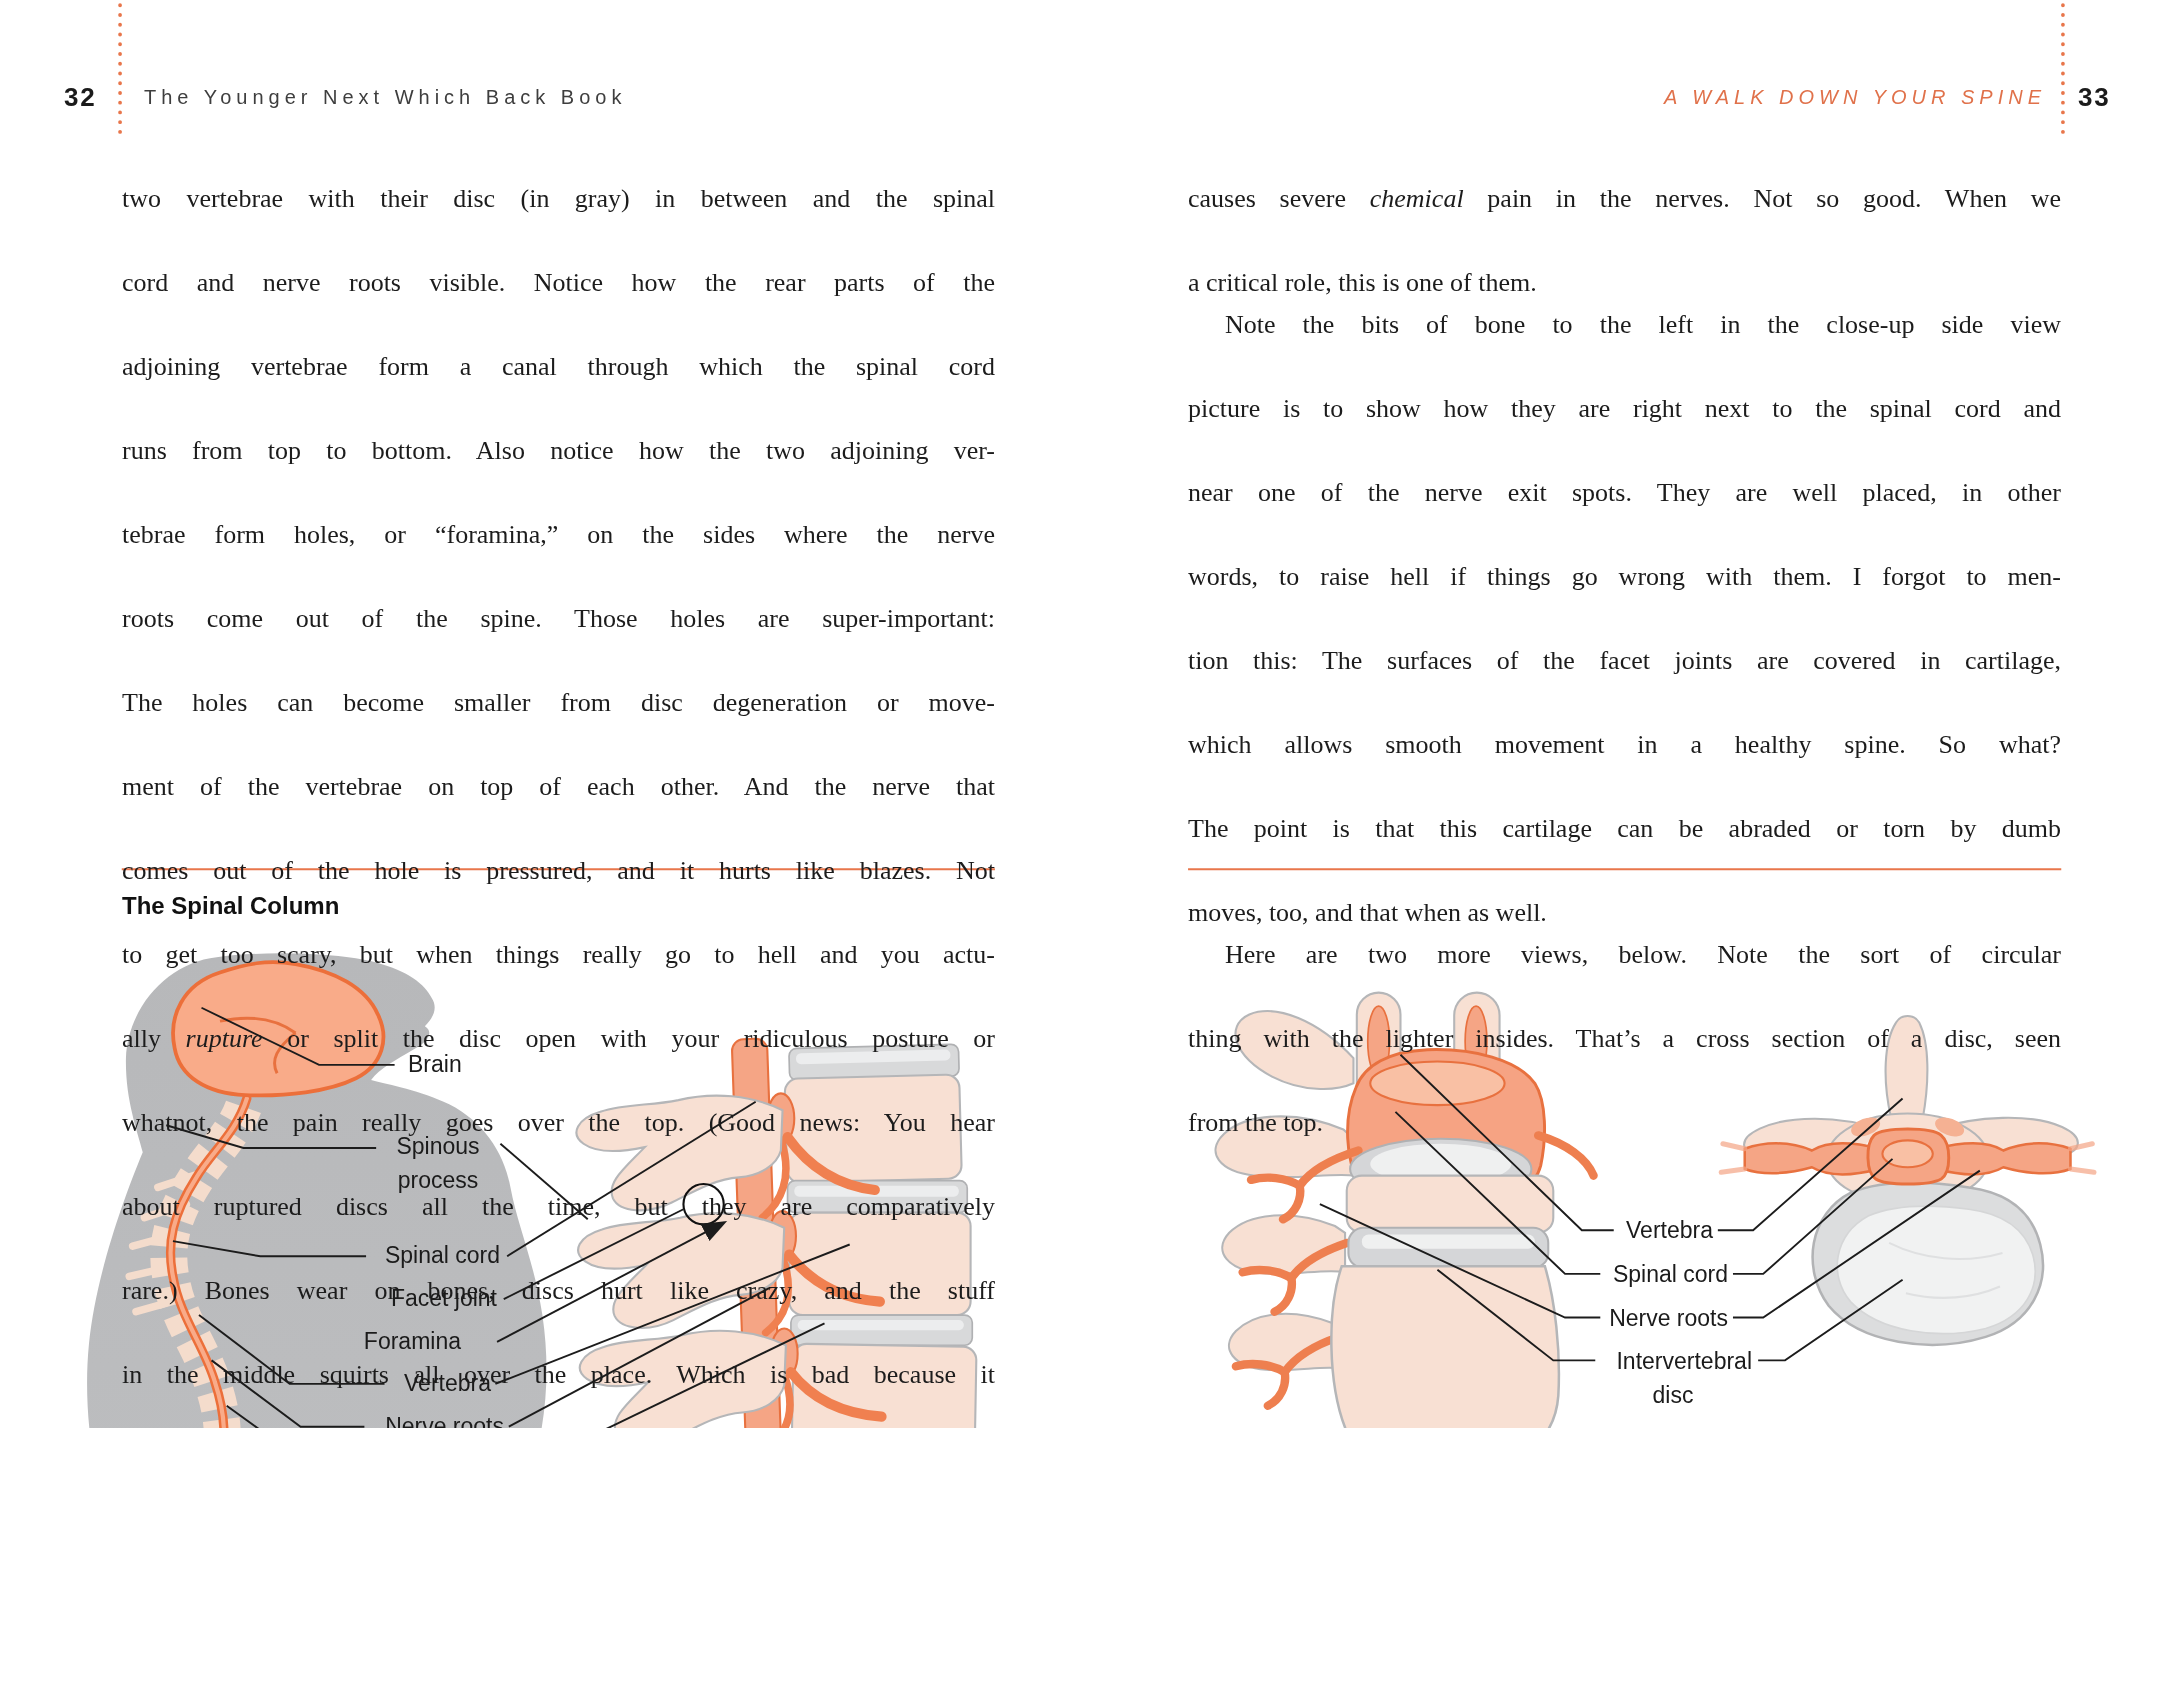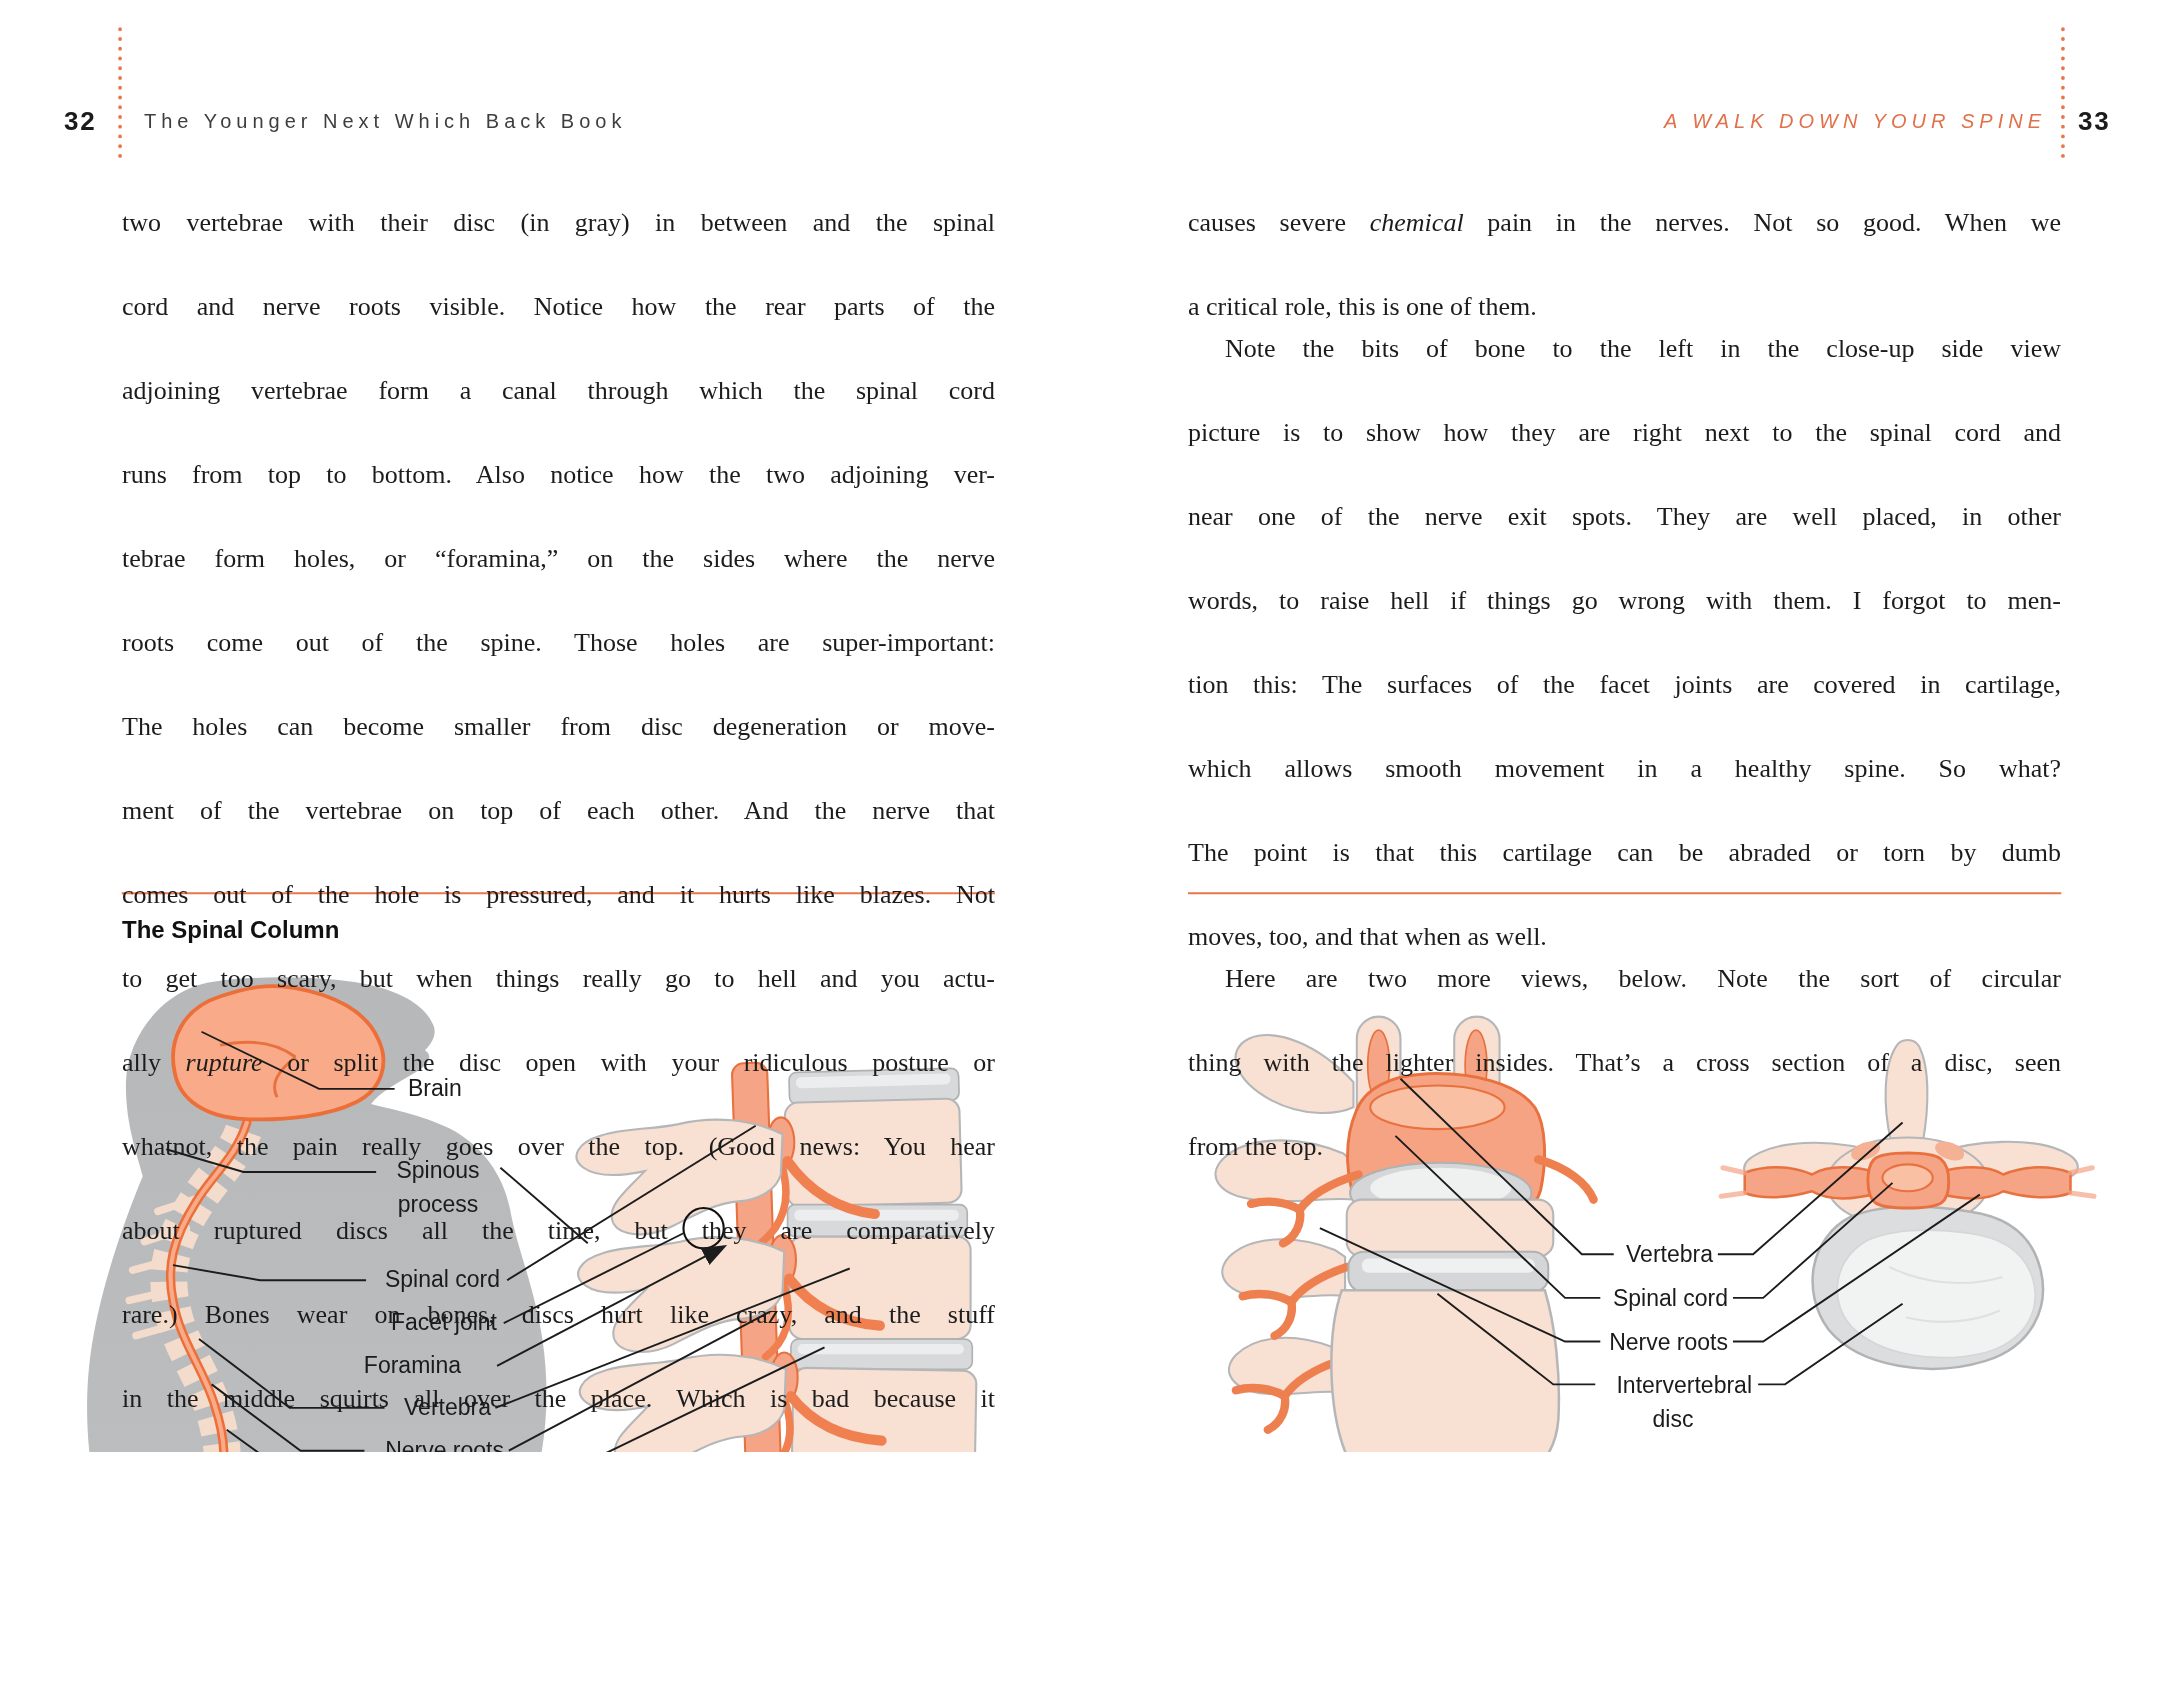--- a/index.html
+++ b/index.html
@@ -1,17 +1,17 @@
 <!DOCTYPE html>
 <html style="font-size:13.4px"><head>
 <meta charset="utf-8">
 <style>
   html,body{margin:0;padding:0;background:#ffffff;}
   #page{position:relative;width:2183px;height:1428px;background:#ffffff;overflow:hidden;
-        font-family:"Liberation Serif",serif;color:#1c1c1c;margin-top:24px;}
+        font-family:"Liberation Serif",serif;color:#1c1c1c;}
   #art{position:absolute;left:0;top:0;width:2183px;height:1704px;}
 
   
   .folio{position:absolute;font-family:"Liberation Sans",sans-serif;font-weight:bold;
          font-size:26px;letter-spacing:1.7px;color:#1b1b1b;}
   .runhead{position:absolute;font-family:"Liberation Sans",sans-serif;font-size:20px;
            letter-spacing:5px;white-space:nowrap;}
   .runhead.left{color:#3e3e3e;}
   .runhead.right{color:#e0714a;font-style:italic;}
 

